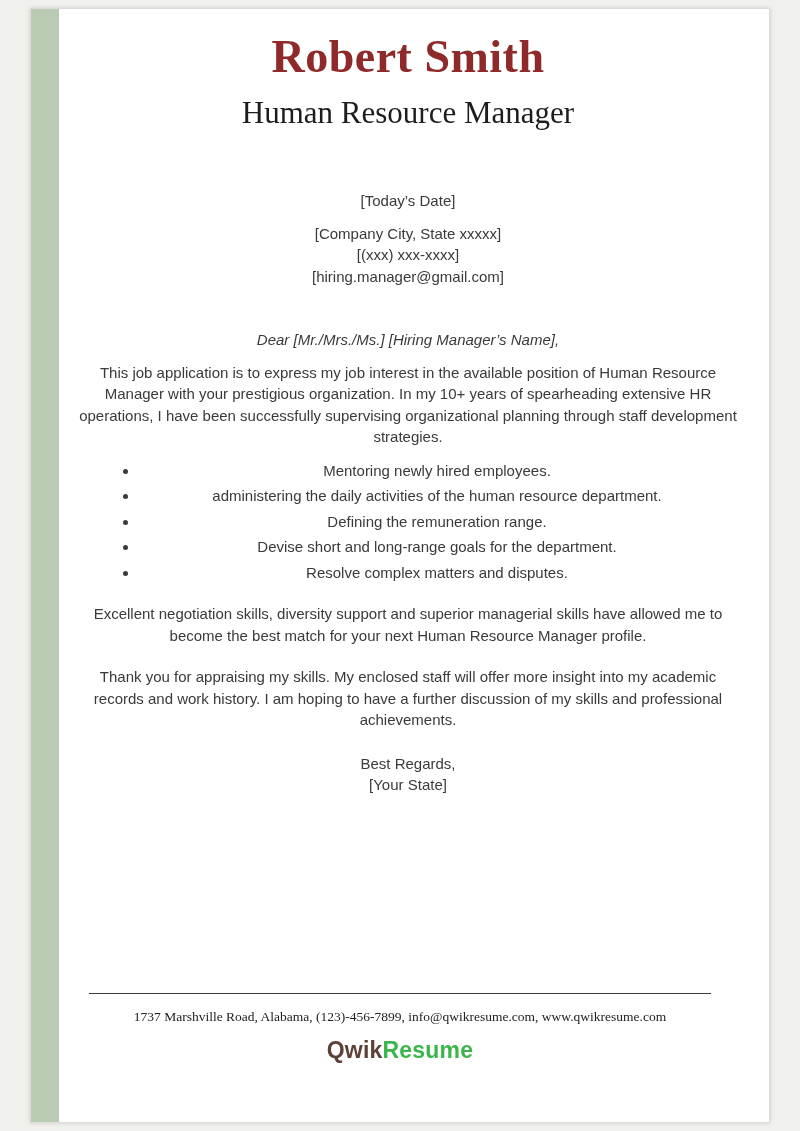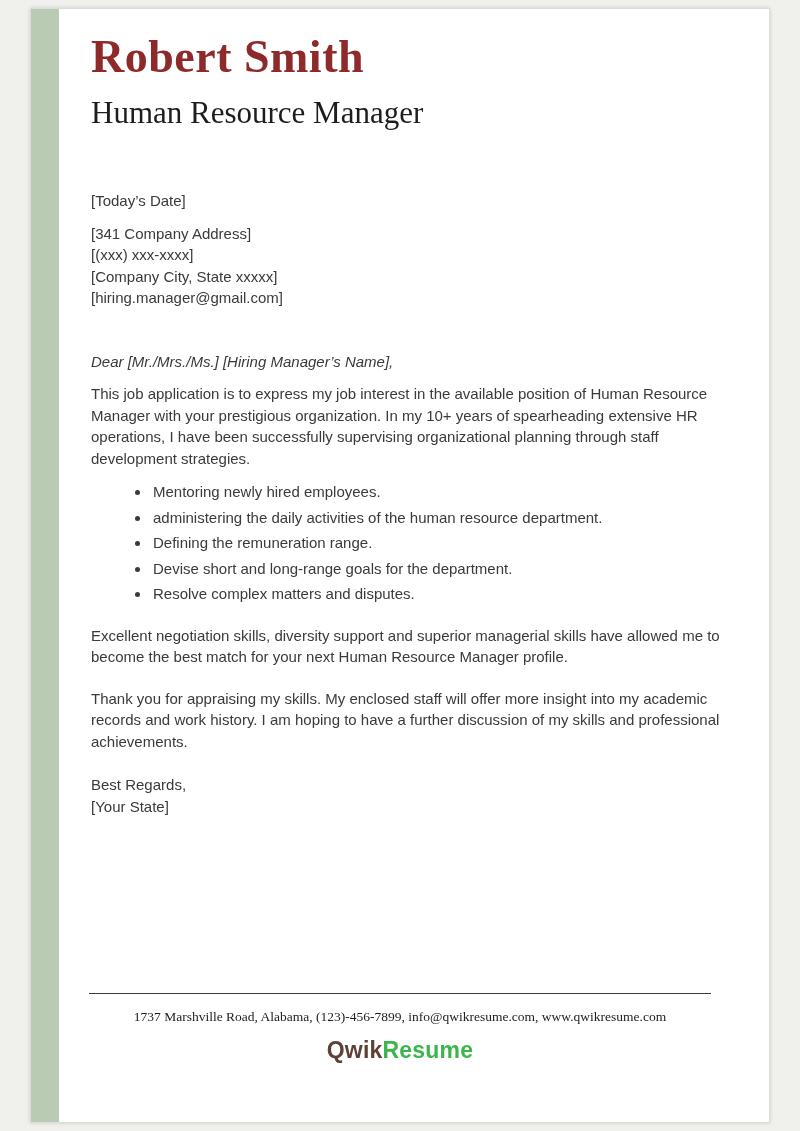--- a/index.html
+++ b/index.html
@@ -30,21 +30,22 @@
     display: flex;
     flex-direction: column;
   }
   .stripe {
     position: absolute;
     left: 0; top: 0; bottom: 0;
     width: 28px;
     background: var(--stripe);
   }
   .content {
-    padding: 22px 32px 0 60px;
+    padding: 22px 32px 0 48px;
+    text-align: center;
   }
   h1.name {
     margin: 0;
     font-family: "Liberation Serif", serif;
     font-size: 46px;
     font-weight: bold;
     color: var(--accent);
     letter-spacing: 0.5px;
     line-height: 1.12;
   }
@@ -122,23 +123,22 @@
   <div class="content">
     <header>
       <h1 class="name">Robert Smith</h1>
       <h2 class="jobtitle">Human Resource Manager</h2>
     </header>
 
     <div class="letter">
       <p class="date">[Today’s Date]</p>
 
       <div class="address">
-        <div>[341 Company Address]</div>
+        <div>[Company City, State xxxxx]</div>
         <div>[(xxx) xxx-xxxx]</div>
-        <div>[Company City, State xxxxx]</div>
         <div>[hiring.manager@gmail.com]</div>
       </div>
 
       <p class="salutation">Dear [Mr./Mrs./Ms.] [Hiring Manager’s Name],</p>
 
       <p class="para">This job application is to express my job interest in the available position of Human Resource Manager with your prestigious organization. In my 10+ years of spearheading extensive HR operations, I have been successfully supervising organizational planning through staff development strategies.</p>
 
 
       <ul class="bullets">
         <li>Mentoring newly hired employees.</li>

